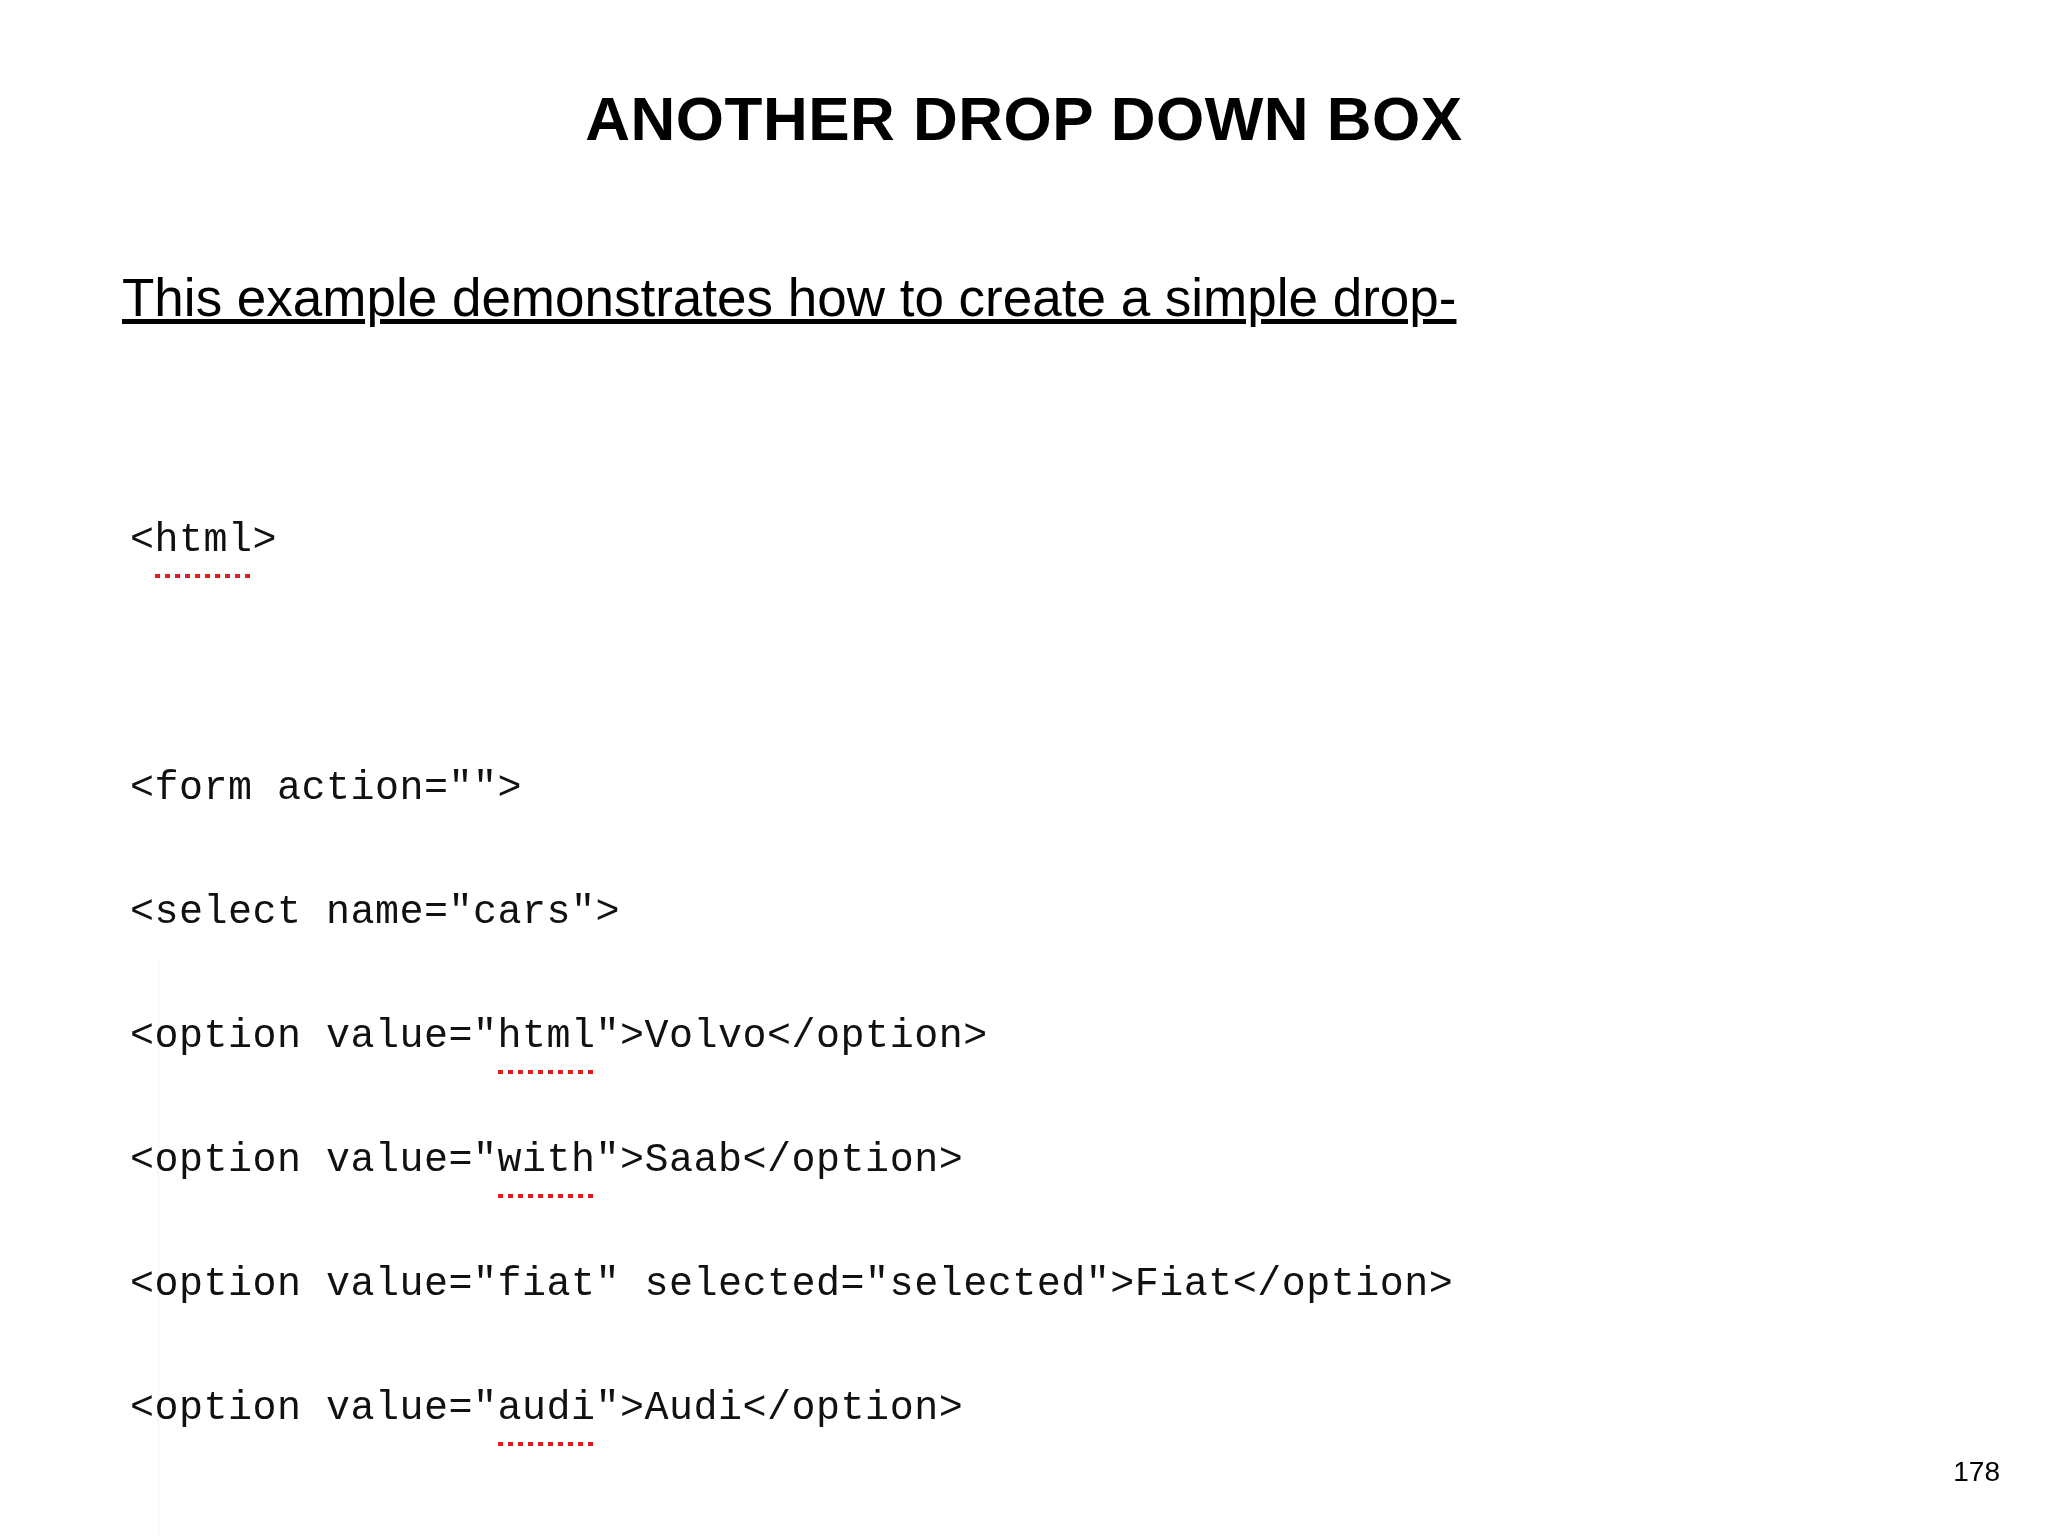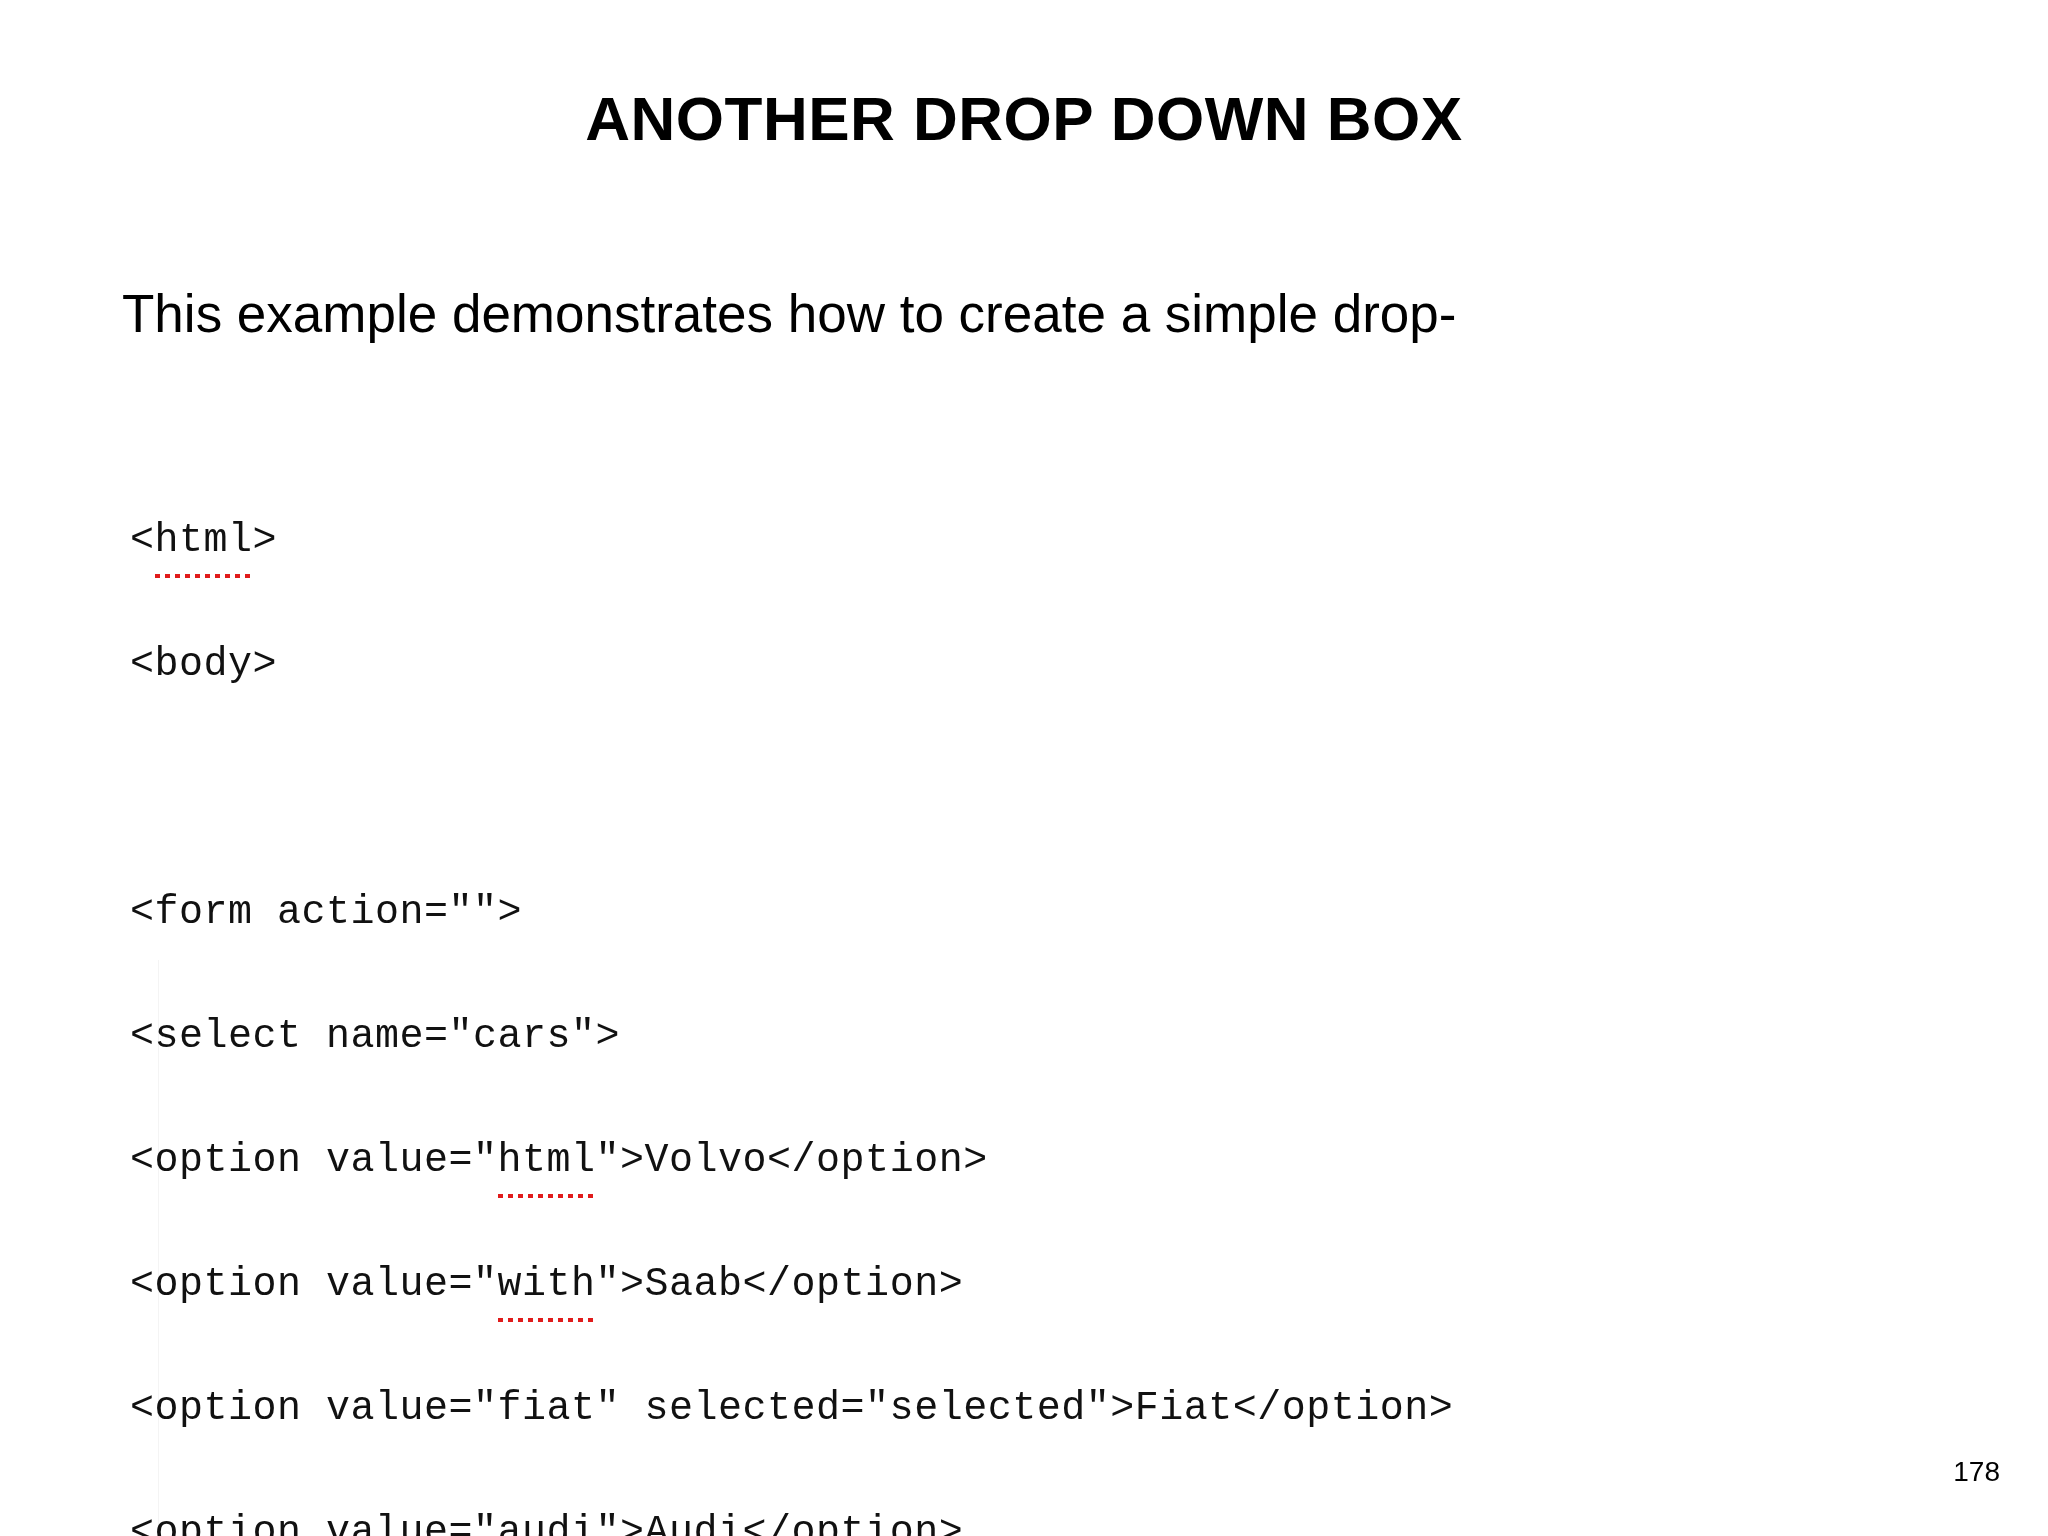--- a/index.html
+++ b/index.html
@@ -38,26 +38,27 @@
     font-size: 62px;
     letter-spacing: 0.5px;
     line-height: 1.05;
     color: #000000;
     white-space: nowrap;
   }
 
   #intro {
     position: absolute;
     left: 122px;
-    top: 276px;
+    top: 260px;
     width: 1820px;
     font-family: "Liberation Sans", sans-serif;
     font-size: 53px;
     line-height: 1.42;
     color: #000000;
+    text-decoration: underline;
   }
   #intro .intro-line {
     display: block;
     white-space: pre;
   }
 
   #code-block {
     position: absolute;
     left: 130px;
     top: 470px;
@@ -112,21 +113,20 @@
 
   <div class="paper-seam"></div>
 
   <h1 id="slide-title">ANOTHER DROP DOWN BOX</h1>
 
   <div id="intro">
     <span class="intro-line">This example demonstrates how to create a simple drop-</span>
   </div>
 
   <pre id="code-block"><span class="code-line"><span>&lt;</span><span class="sp">html</span><span>&gt;</span></span>
-<span class="code-line">&lt;body&gt;</span>
 <span class="code-line blank"> </span>
 <span class="code-line">&lt;form action=""&gt;</span>
 <span class="code-line">&lt;select name="cars"&gt;</span>
 <span class="code-line"><span>&lt;option value="</span><span class="sp">html</span><span>"&gt;Volvo&lt;/option&gt;</span></span>
 <span class="code-line"><span>&lt;option value="</span><span class="sp">with</span><span>"&gt;Saab&lt;/option&gt;</span></span>
 <span class="code-line">&lt;option value="fiat" selected="selected"&gt;Fiat&lt;/option&gt;</span>
 <span class="code-line"><span>&lt;option value="</span><span class="sp">audi</span><span>"&gt;Audi&lt;/option&gt;</span></span>
 
 
 

